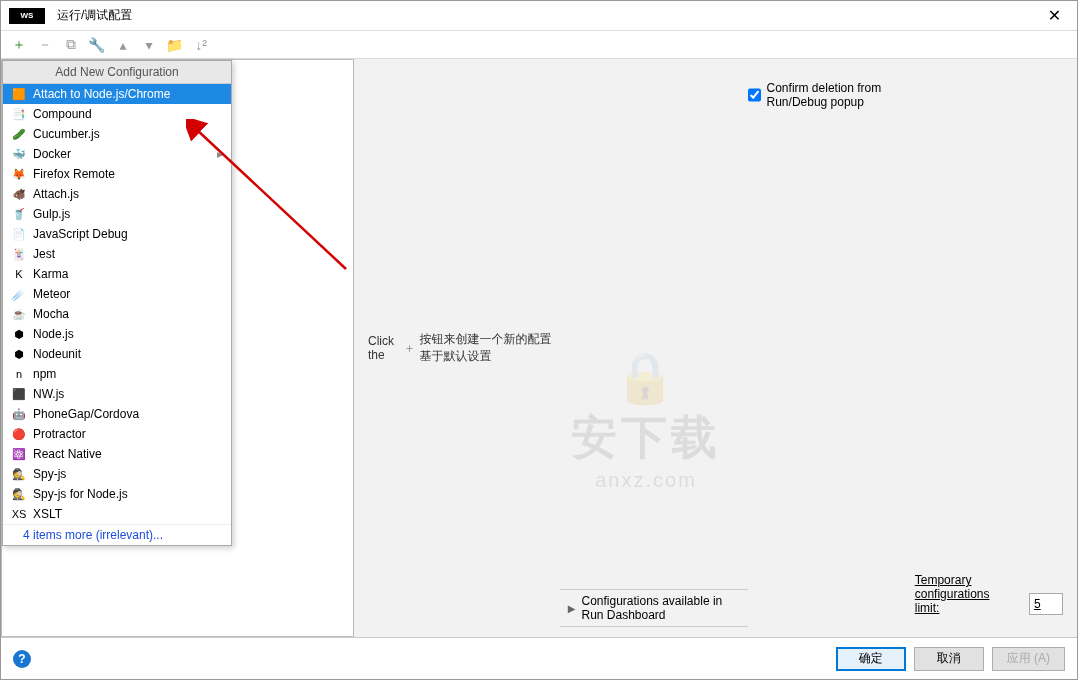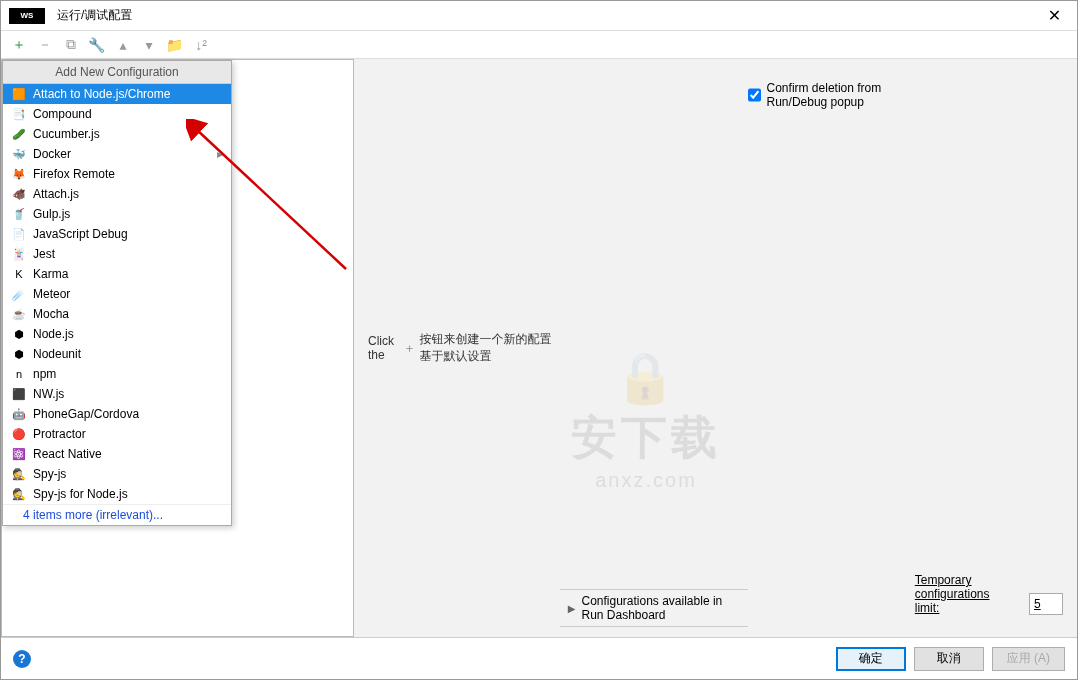--- a/index.html
+++ b/index.html
@@ -148,20 +148,24 @@
                 <span>React Native</span>
               </div>
               <div class="dd-item">
                 <span class="dd-icon">🕵️</span>
                 <span>Spy-js</span>
               </div>
               <div class="dd-item">
                 <span class="dd-icon">🕵️</span>
                 <span>Spy-js for Node.js</span>
               </div>
+              <div class="dd-item">
+                <span class="dd-icon">XS</span>
+                <span>XSLT</span>
+              </div>
             </div>
           <div class="dd-footer">4 items more (irrelevant)...</div>
         </div>
       </div>
     </div>
 
     <div class="right-panel">
       <div class="hint-row">
         <span>Click the</span>
         <span class="plus-inline">＋</span>

